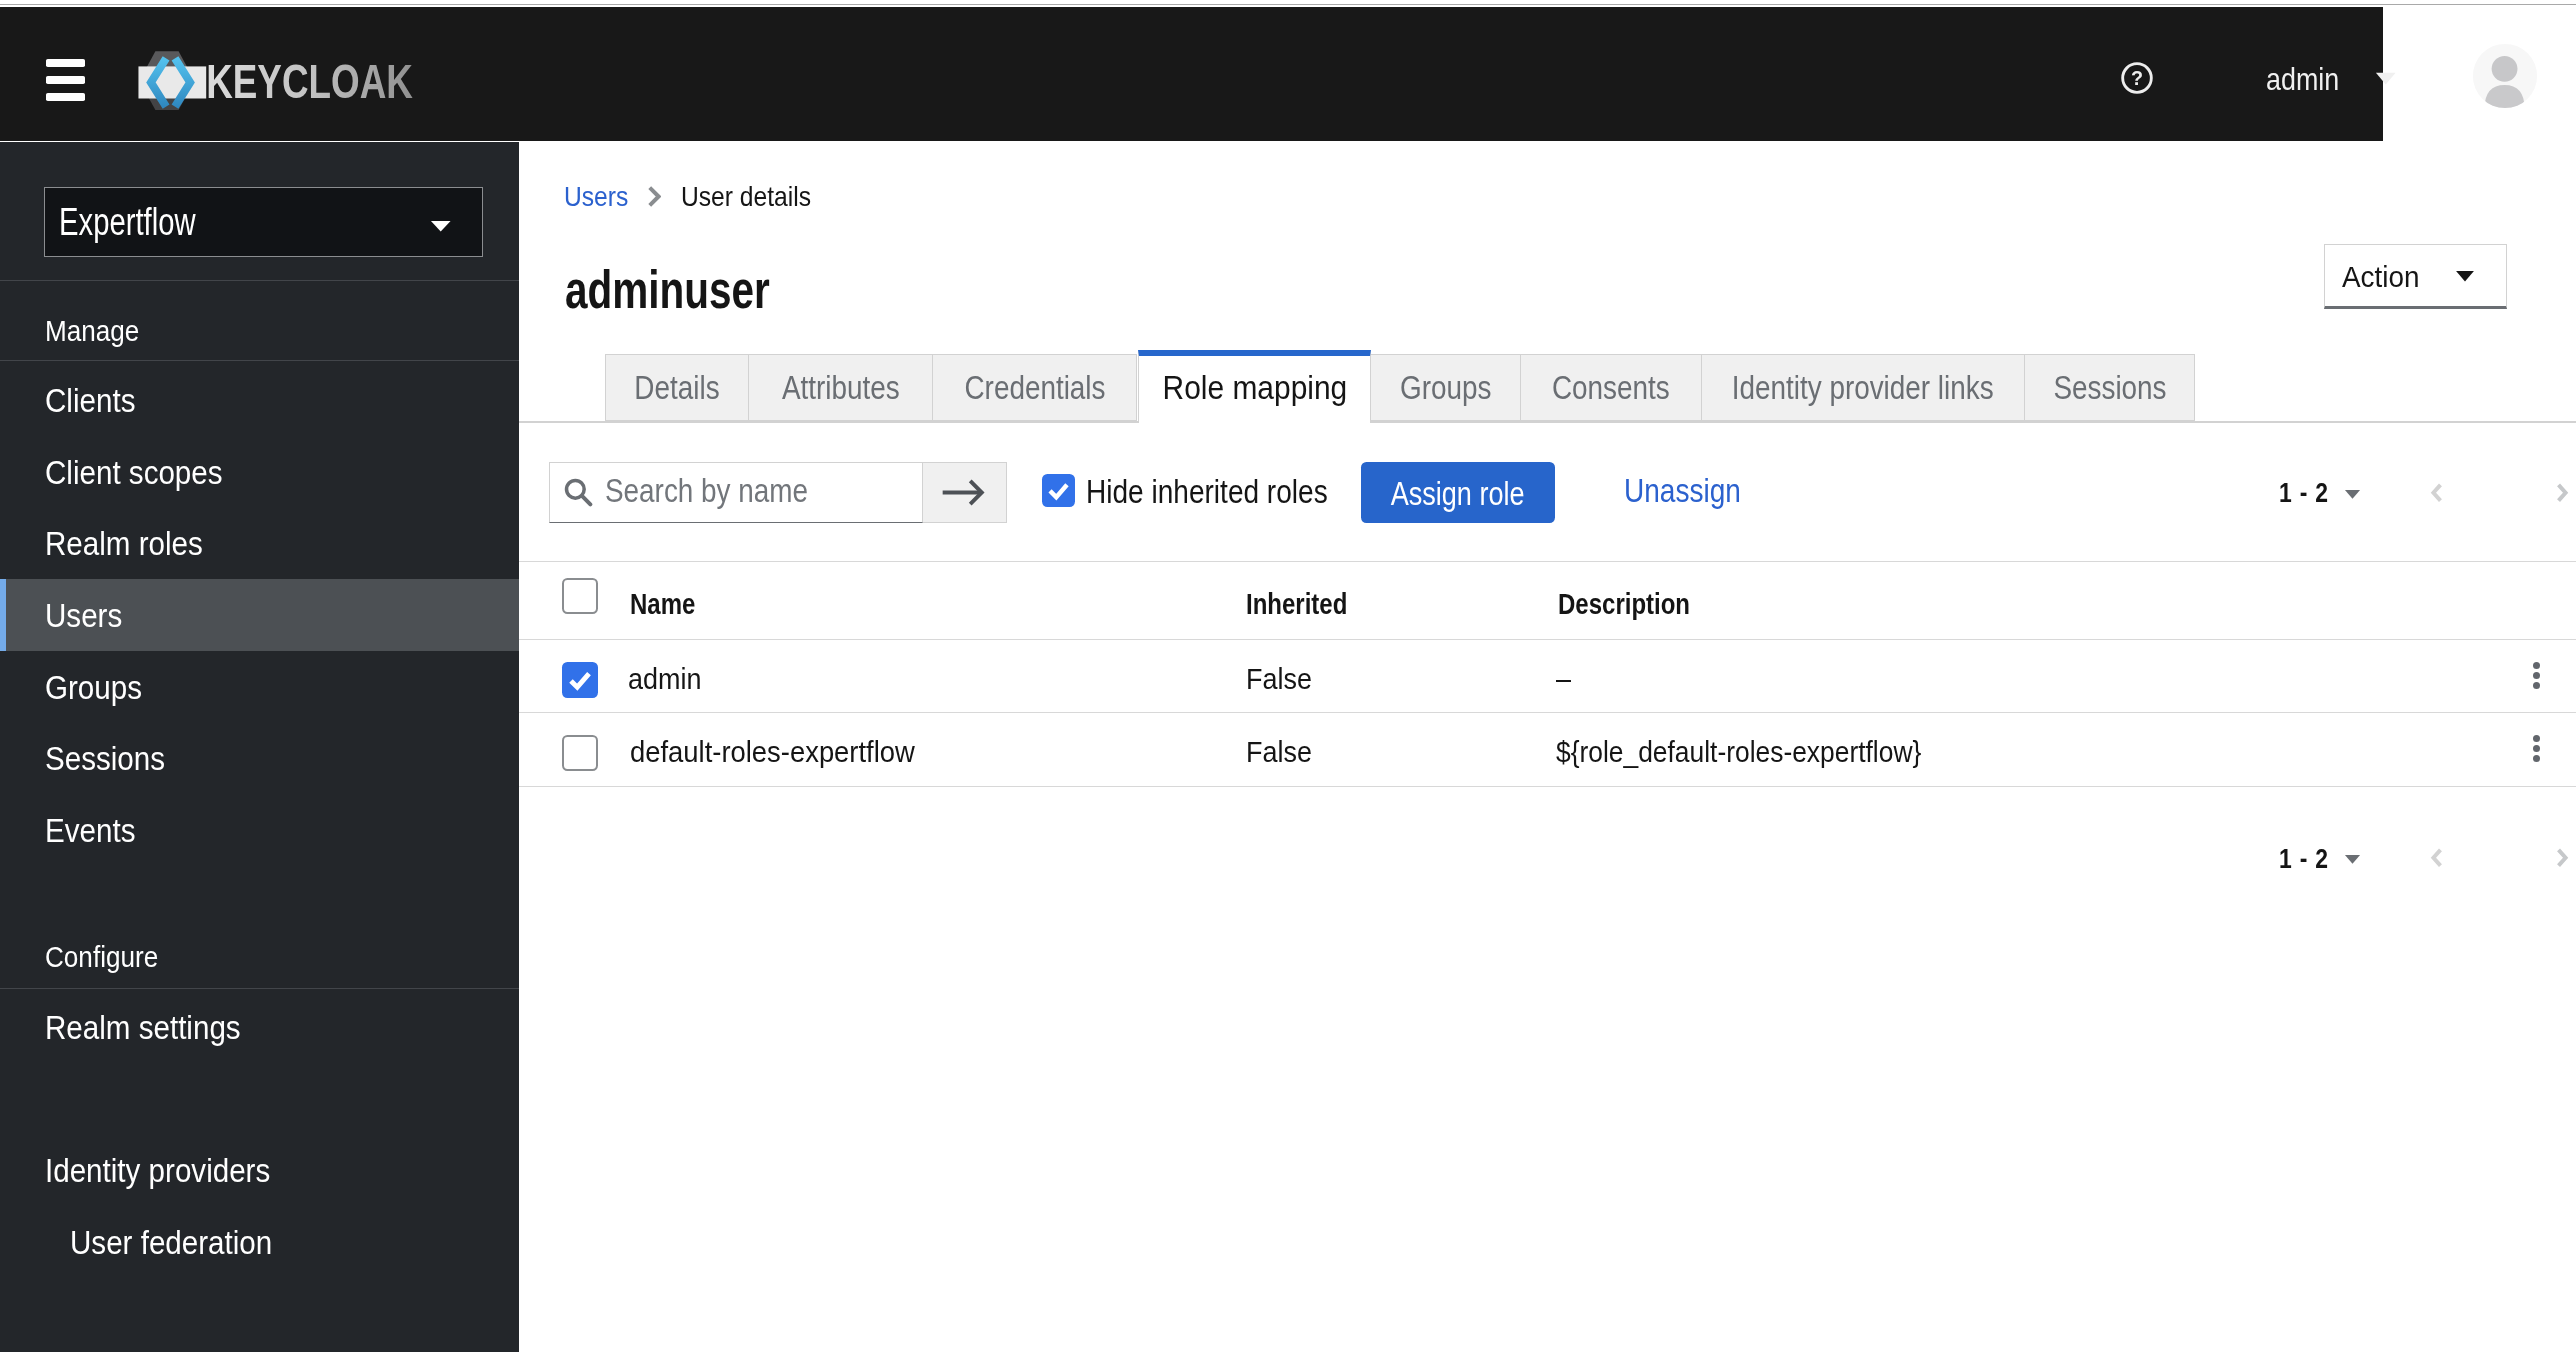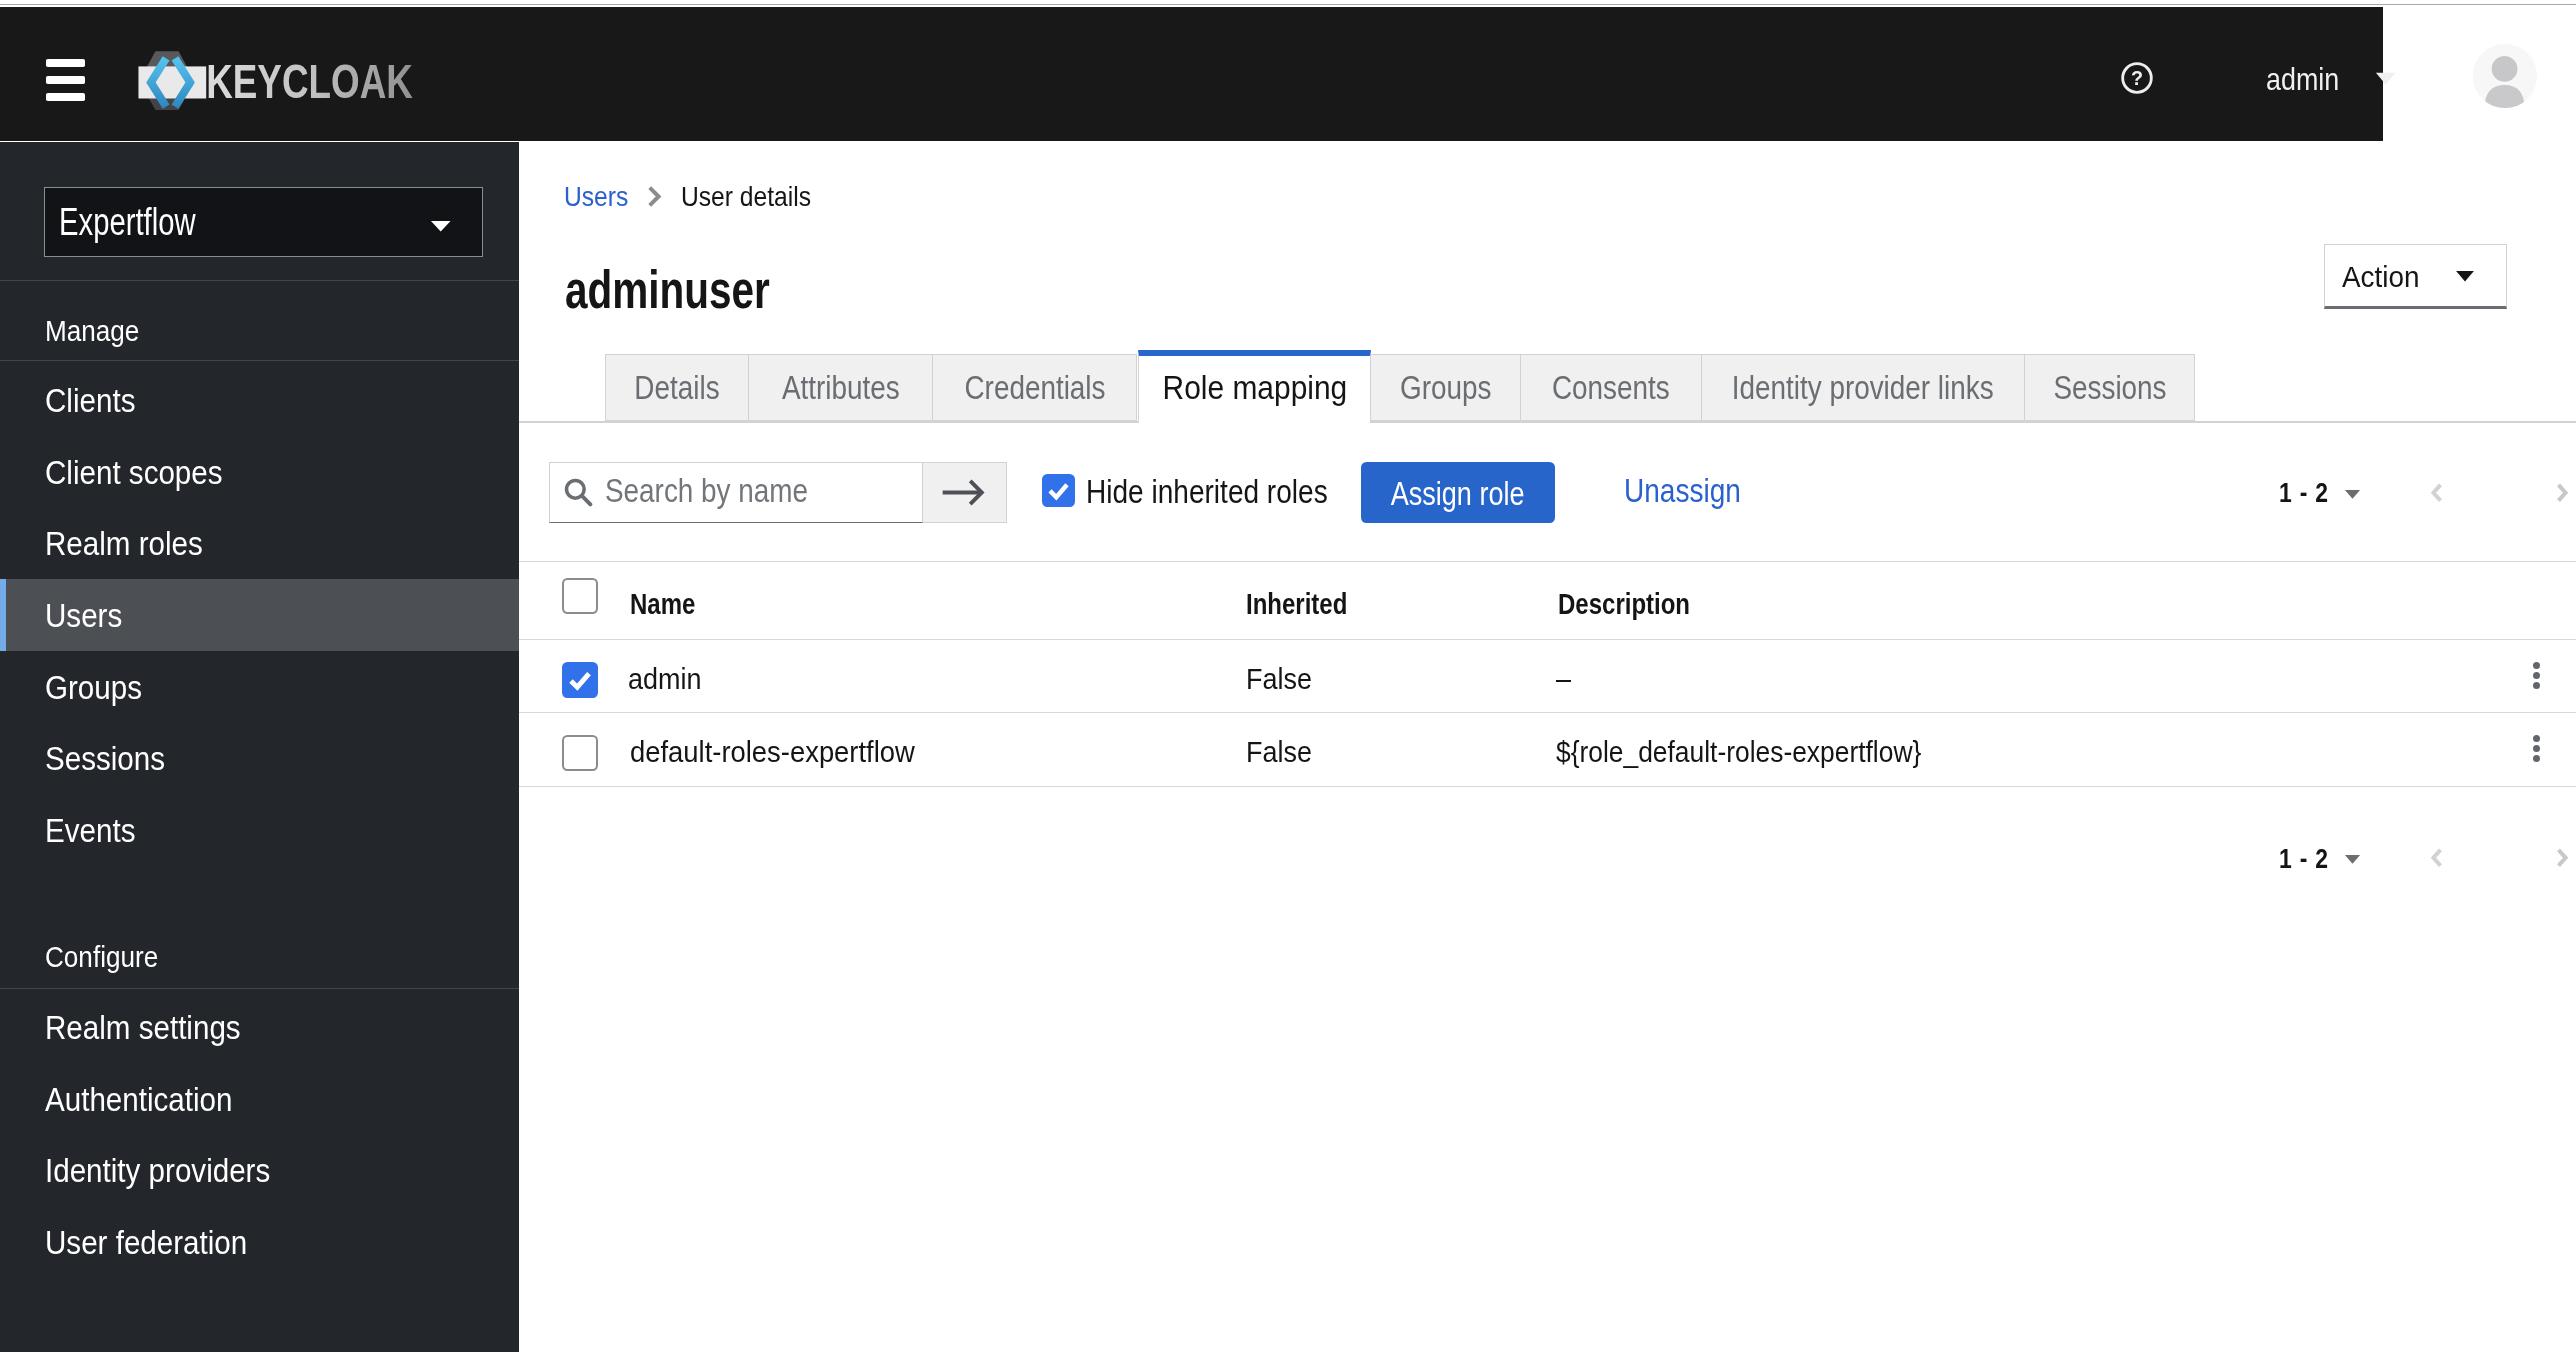--- a/index.html
+++ b/index.html
@@ -88,23 +88,22 @@
     <div class="abs" style="left:0;top:294px;width:519px;height:72px;line-height:72px;font-size:30px;color:#fff;padding-left:45px;"><span class="cx" style="transform:scaleX(.87);font-size:34px;">Client scopes</span></div>
     <div class="abs" style="left:0;top:365px;width:519px;height:72px;line-height:72px;font-size:30px;color:#fff;padding-left:45px;"><span class="cx" style="transform:scaleX(.87);font-size:34px;">Realm roles</span></div>
     <div class="abs" style="left:0;top:437px;width:519px;height:72px;line-height:72px;font-size:30px;color:#fff;padding-left:45px;background:#4c5054;border-left:6.3px solid #74abe9;padding-left:39px!important;"><span class="cx" style="transform:scaleX(.87);font-size:34px;">Users</span></div>
     <div class="abs" style="left:0;top:509px;width:519px;height:72px;line-height:72px;font-size:30px;color:#fff;padding-left:45px;"><span class="cx" style="transform:scaleX(.87);font-size:34px;">Groups</span></div>
     <div class="abs" style="left:0;top:580px;width:519px;height:72px;line-height:72px;font-size:30px;color:#fff;padding-left:45px;"><span class="cx" style="transform:scaleX(.87);font-size:34px;">Sessions</span></div>
     <div class="abs" style="left:0;top:652px;width:519px;height:72px;line-height:72px;font-size:30px;color:#fff;padding-left:45px;"><span class="cx" style="transform:scaleX(.87);font-size:34px;">Events</span></div>
 
     <div class="abs" style="left:45px;top:800px;line-height:30px;color:#fff;"><span class="cx" style="transform:scaleX(.87);font-size:30px;">Configure</span></div>
     <div class="abs" style="left:0;top:846px;width:519px;height:0.9px;background:#42454a;"></div>
     <div class="abs" style="left:0;top:849px;width:519px;height:72px;line-height:72px;font-size:30px;color:#fff;padding-left:45px;"><span class="cx" style="transform:scaleX(.87);font-size:34px;">Realm settings</span></div>
-    <div class="abs" style="left:0;top:921px;width:519px;height:72px;line-height:72px;font-size:30px;color:#fff;padding-left:45px;"><span class="cx" style="transform:scaleX(.87);font-size:34px;">Authentication</span></div>
     <div class="abs" style="left:0;top:992px;width:519px;height:72px;line-height:72px;font-size:30px;color:#fff;padding-left:45px;"><span class="cx" style="transform:scaleX(.87);font-size:34px;">Identity providers</span></div>
-    <div class="abs" style="left:0;top:1064px;width:519px;height:72px;line-height:72px;font-size:30px;color:#fff;padding-left:45px;"><span class="cx" style="transform:scaleX(.87);font-size:34px;">User federation</span></div>
+    <div class="abs" style="left:0;top:1064px;width:519px;height:72px;line-height:72px;font-size:30px;color:#fff;padding-left:70px;"><span class="cx" style="transform:scaleX(.87);font-size:34px;">User federation</span></div>
   </div>
 
   <div class="abs" style="left:564px;top:183px;line-height:28px;color:#2b61ce;"><span class="cx" style="transform:scaleX(.88);font-size:28px;">Users</span></div>
   <svg class="abs" style="left:647px;top:185px;" width="14.3" height="23" viewBox="0 0 16 26">
       <path d="M3 3 L13 13 L3 23" stroke="#8a8d90" stroke-width="4.5" fill="none"></path>
     </svg>
   <div class="abs" style="left:681px;top:183px;line-height:28px;color:#151515;"><span class="cx" style="transform:scaleX(.88);font-size:28px;">User details</span></div>
 
   <div class="abs" style="left:565px;top:262px;font-size:54px;line-height:54px;font-weight:bold;color:#151515;transform:scaleX(0.75);transform-origin:0 0;white-space:nowrap;">adminuser</div>
 

